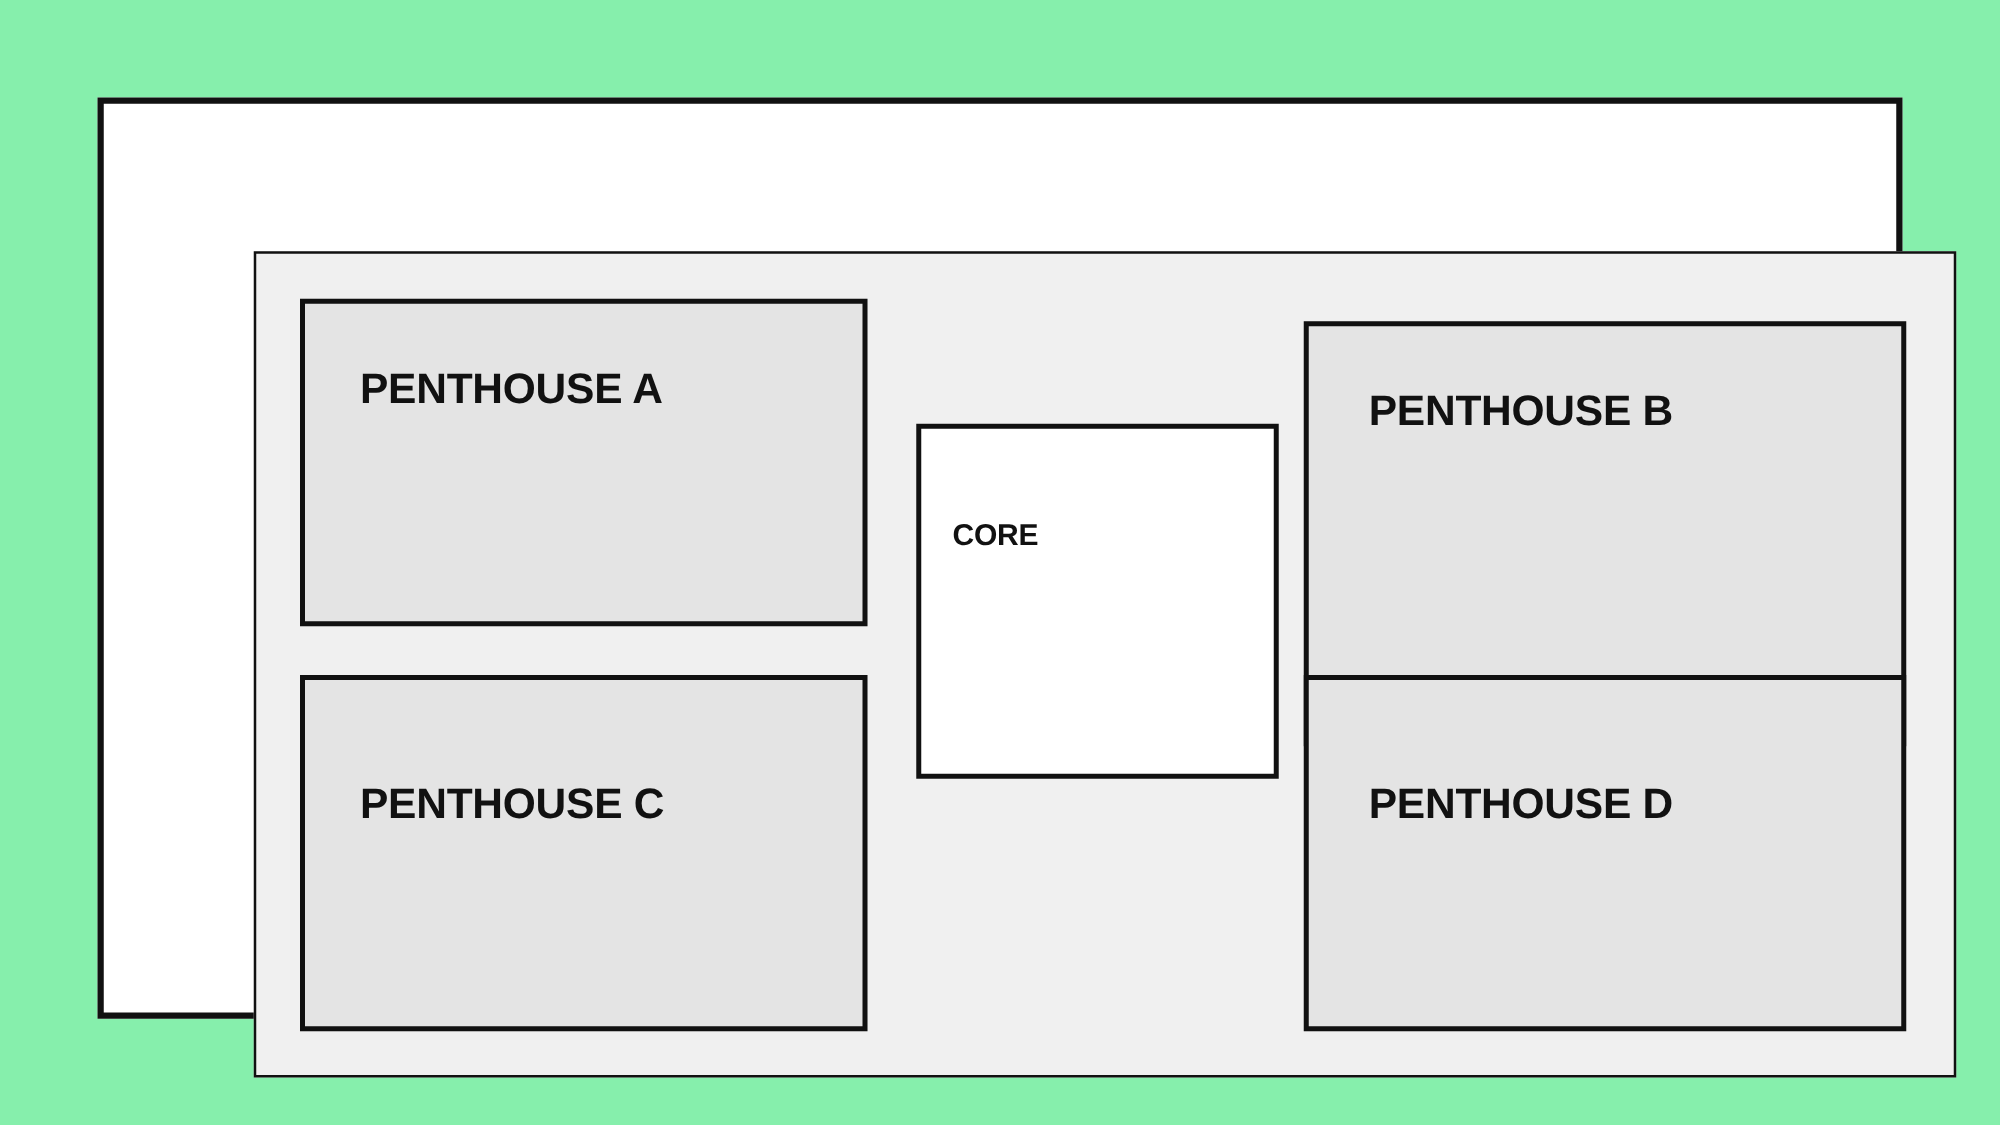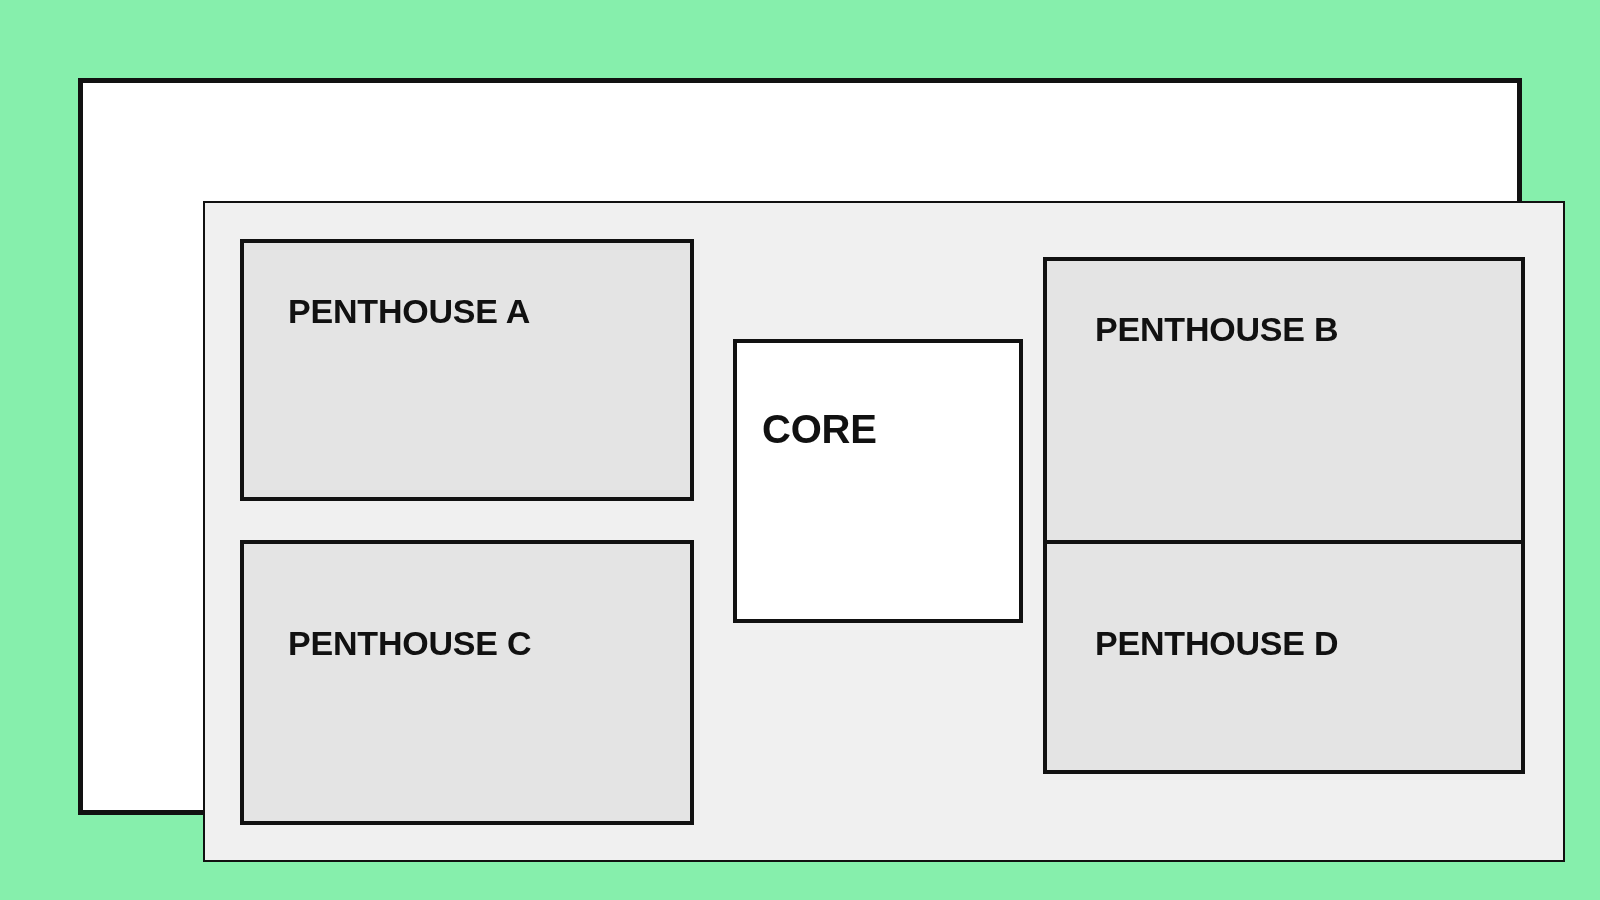--- a/index.html
+++ b/index.html
@@ -59,21 +59,21 @@
     font-weight: bold;
     letter-spacing: -0.2px;
     line-height: 34px;
     white-space: nowrap;
     color: #111111;
   }
 
   #unit-a { left: 157px;  top: 156px; width: 454px; height: 262px; }
   #unit-b { left: 960px;  top: 156px; width: 482px; height: 340px; margin-top: 18px; }
   #unit-c { left: 157px;  top: 457px; width: 454px; height: 285px; }
-  #unit-d { left: 960px;  top: 457px; width: 482px; height: 234px; text-align: center; }
+  #unit-d { left: 960px;  top: 457px; width: 482px; height: 285px; text-align: center; }
 
   #unit-a .unit-label { left: 44px; top: 51px; }
   #unit-b .unit-label { left: 48px; top: 51px; }
   #unit-c .unit-label { left: 44px; top: 82px; }
   #unit-d .unit-label { left: 48px; top: 82px; }
 
   
   .core-box {
     position: absolute;
     left: 650px;
@@ -81,21 +81,21 @@
     width: 290px;
     height: 284px;
     background: #ffffff;
     border: 4px solid #111111;
     box-sizing: border-box;
   }
   .core-label {
     position: absolute;
     left: 25px;
     top: 62px;
-    font-size: 40px;
+    font-size: 24px;
     font-weight: bold;
     line-height: 48px;
     letter-spacing: -0.2px;
     white-space: nowrap;
     color: #111111;
   }
   .core-label .core-line {
     display: block;
   }
 

